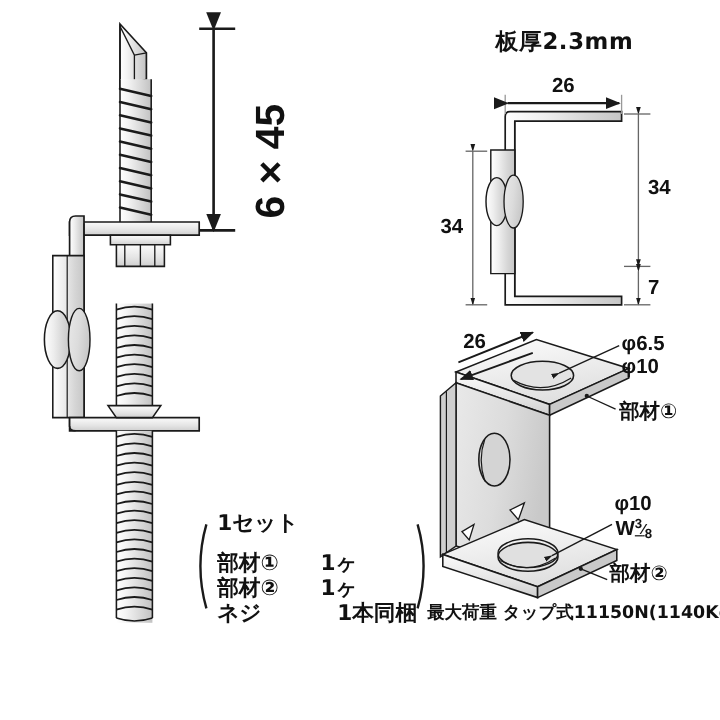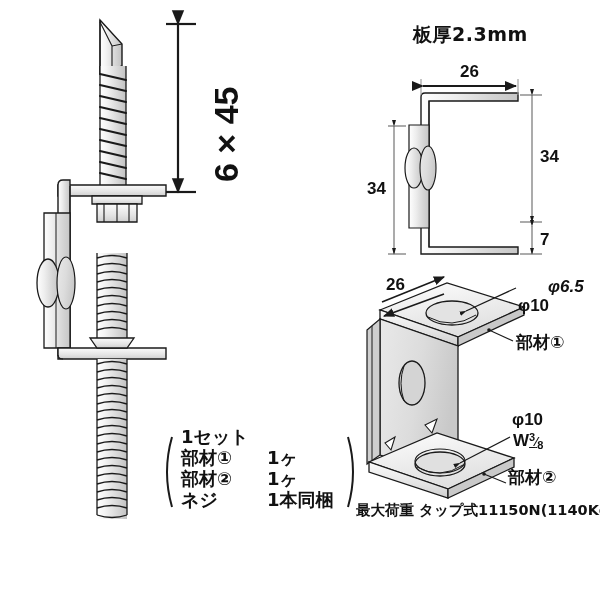--- a/index.html
+++ b/index.html
@@ -251,41 +251,41 @@
 
   <div class="lbl title jp" style="left:413px;top:22px;">板厚2.3mm</div>
 
   <div class="lbl dim" style="left:460px;top:62px;">26</div>
   <div class="lbl dim" style="left:367px;top:179px;">34</div>
   <div class="lbl dim" style="left:540px;top:147px;">34</div>
   <div class="lbl dim" style="left:540px;top:230px;">7</div>
 
   <div class="lbl dim" style="left:386px;top:275px;">26</div>
 
-  <div class="lbl phi" style="left:548px;top:277px;font-style:italic;">φ6.5</div>
+  <div class="lbl phi" style="left:518px;top:277px;">φ6.5</div>
   <div class="lbl phi" style="left:518px;top:296px;">φ10</div>
   <div class="lbl note jp" style="left:516px;top:331px;font-size:17px;">部材①</div>
 
   <div class="lbl phi" style="left:512px;top:410px;">φ10</div>
   <div class="lbl phi" style="left:513px;top:431px;">
     <span>W</span><span class="frac"><sup>3</sup>⁄<sub>8</sub></span>
   </div>
   <div class="lbl note jp" style="left:508px;top:466px;font-size:17px;">部材②</div>
 
   <div style="position:absolute;left:181px;top:428px;" class="jp plist">
-    <div style="margin-bottom:3px;">1セット</div>
+    <div style="margin-bottom:15px;">1セット</div>
     <div style="display:flex;gap:22px;margin-bottom:3px;">
       <span style="width:64px;display:inline-block;">部材①</span>
       <span>1ヶ</span>
     </div>
     <div style="display:flex;gap:22px;margin-bottom:3px;">
       <span style="width:64px;display:inline-block;">部材②</span>
       <span>1ヶ</span>
     </div>
-    <div style="display:flex;gap:22px;">
+    <div style="display:flex;gap:36px;">
       <span style="width:64px;display:inline-block;">ネジ</span>
       <span>1本同梱</span>
     </div>
   </div>
 
   <div class="lbl note jp" style="left:356px;top:501px;">最大荷重 タップ式11150N(1140Kgf)</div>
 
 </div>
 
 </body></html>

